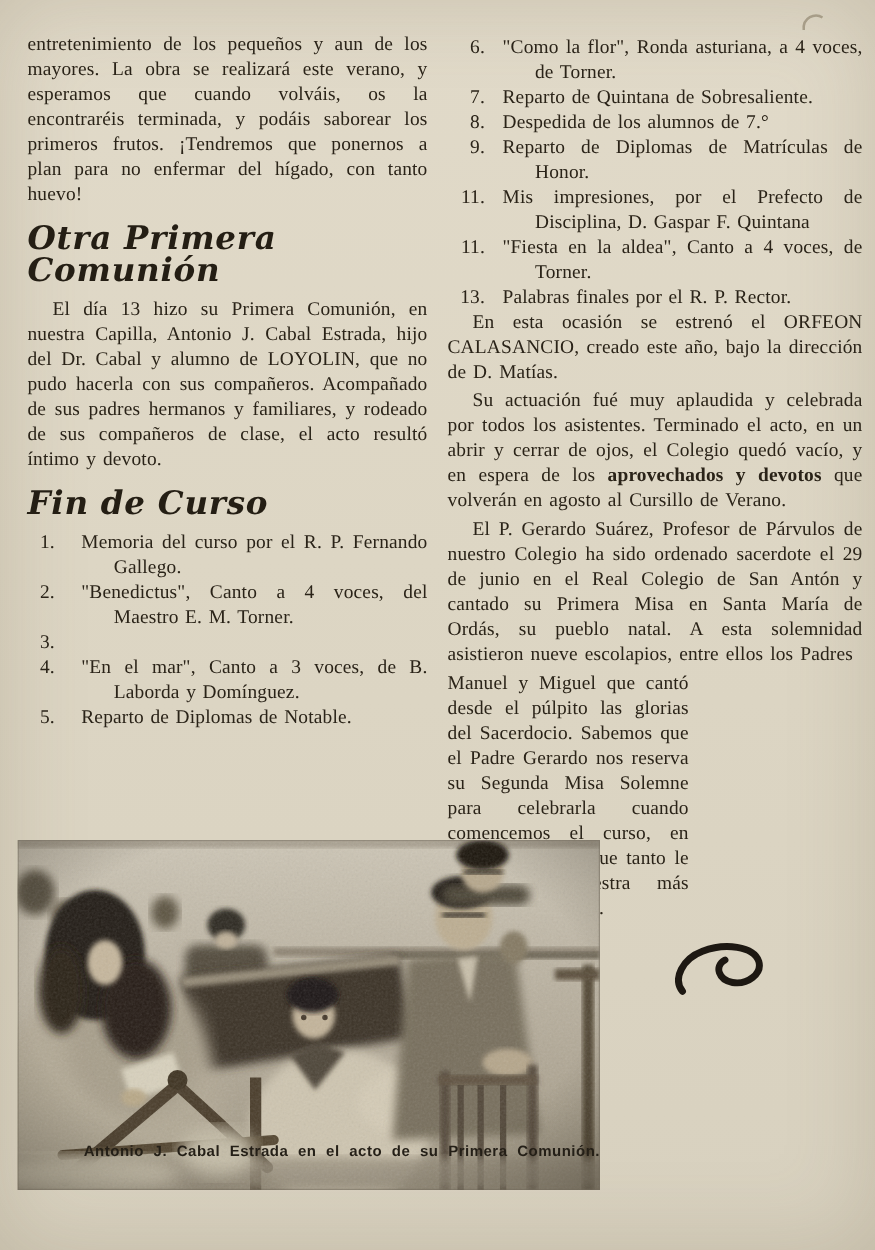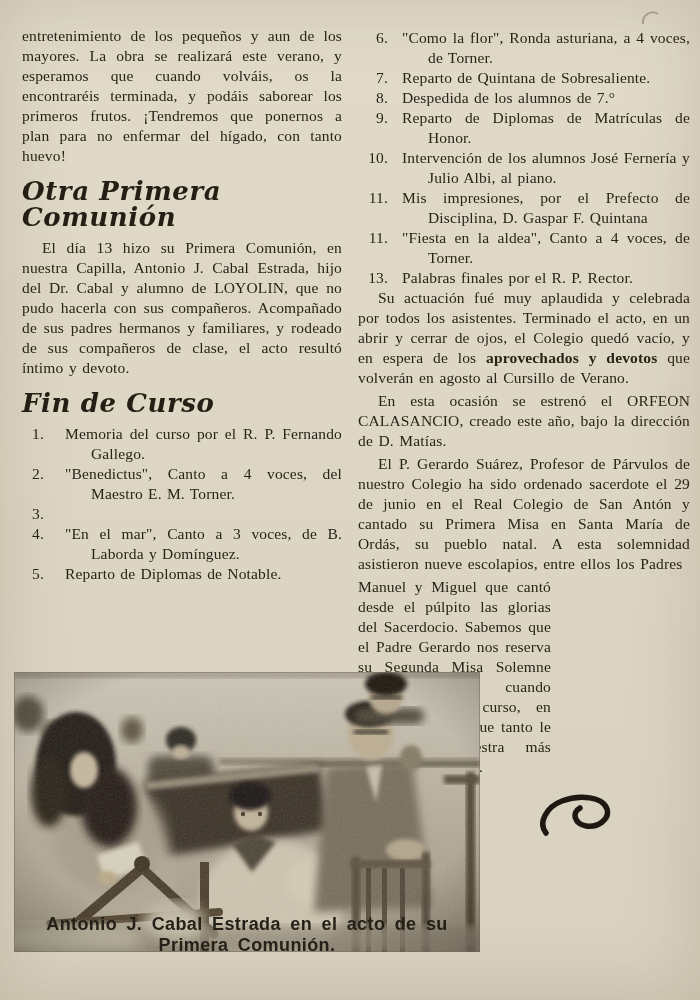--- a/index.html
+++ b/index.html
@@ -25,23 +25,23 @@
   .col-left .prog-item{padding-left:10px;}
   .col-left .num{flex:none;width:33px;}
   .col-right .num{flex:none;width:30px;text-align:right;margin-right:14px;}
   .itext{flex:1;padding-left:26px;text-indent:-26px;text-align:justify;word-spacing:1.2px;}
   b.inkbold{font-weight:700;}
   
   .narrow{margin-left:139px;width:193px;margin-top:4px;}
   
   figure.photo{position:absolute;left:14px;top:672px;width:466px;height:280px;margin:0;}
   figure.photo svg{display:block;}
-  .caption{position:absolute;left:14px;top:914px;width:466px;text-align:center;
+  .caption{position:absolute;left:14px;top:914px;width:466px;text-align:right;
            font-family:"Liberation Sans", sans-serif;font-weight:700;
-           font-size:18px;letter-spacing:.4px;word-spacing:4px;color:#241f17;}
+           font-size:12px;letter-spacing:.4px;word-spacing:4px;color:#241f17;}
   
   .flourish{display:block;margin:16px 0 0 182px;}
   .scanmark{position:absolute;left:640px;top:8px;}
 </style>
 </head>
 <body>
 
 <div class="page">
 
   <div class="col-left">
@@ -87,41 +87,37 @@
       </div>
       <div class="prog-item">
         <span class="num">8.</span>
         <span class="itext">Despedida de los alumnos de 7.°</span>
       </div>
       <div class="prog-item">
         <span class="num">9.</span>
         <span class="itext">Reparto de Diplomas de Matrículas de Honor.</span>
       </div>
       <div class="prog-item">
-        <span class="num">10.</span>
-        <span class="itext">Intervención de los alumnos José Fernería y Julio Albi, al piano.</span>
-      </div>
-      <div class="prog-item">
         <span class="num">11.</span>
         <span class="itext">Mis impresiones, por el Prefecto de Disciplina, D. Gaspar F. Quintana</span>
       </div>
       <div class="prog-item">
         <span class="num">11.</span>
         <span class="itext">"Fiesta en la aldea", Canto a 4 voces, de Torner.</span>
       </div>
       <div class="prog-item">
         <span class="num">13.</span>
         <span class="itext">Palabras finales por el R. P. Rector.</span>
       </div>
     </div>
 
 
+    <p class="body indent">En esta ocasión se estrenó el ORFEON CALASANCIO, creado este año, bajo la dirección de D. Matías.</p>
+
     <p class="body indent"><span>Su actuación fué muy aplaudida y celebrada por todos los asistentes. Terminado el acto, en un abrir y cerrar de ojos, el Colegio quedó vacío, y en espera de los </span><b class="inkbold">aprovechados y devotos</b><span> que volverán en agosto al Cursillo de Verano.</span></p>
-
-    <p class="body indent">En esta ocasión se estrenó el ORFEON CALASANCIO, creado este año, bajo la dirección de D. Matías.</p>
 
     <p class="body indent">El P. Gerardo Suárez, Profesor de Párvulos de nuestro Colegio ha sido ordenado sacerdote el 29 de junio en el Real Colegio de San Antón y cantado su Primera Misa en Santa María de Ordás, su pueblo natal. A esta solemnidad asistieron nueve escolapios, entre ellos los Padres</p>
 
     <p class="body narrow">Manuel y Miguel que cantó desde el púlpito las glorias del Sacerdocio. Sabemos que el Padre Gerardo nos reserva su Segunda Misa Solemne para celebrarla cuando comencemos el curso, en presencia de los que tanto le apreciamos. Nuestra más cordial felicitación.</p>
 
     <svg class="flourish" width="78" height="52" viewBox="0 0 78 52">
       <path d="M6 40 C-2 30 6 14 22 8 C40 1 63 4 67 16 C70 26 58 35 46 33 C35 31 31 20 40 15" fill="none" stroke="#1d1812" stroke-width="5.5" stroke-linecap="round"></path>
     </svg>
   </div>
 

